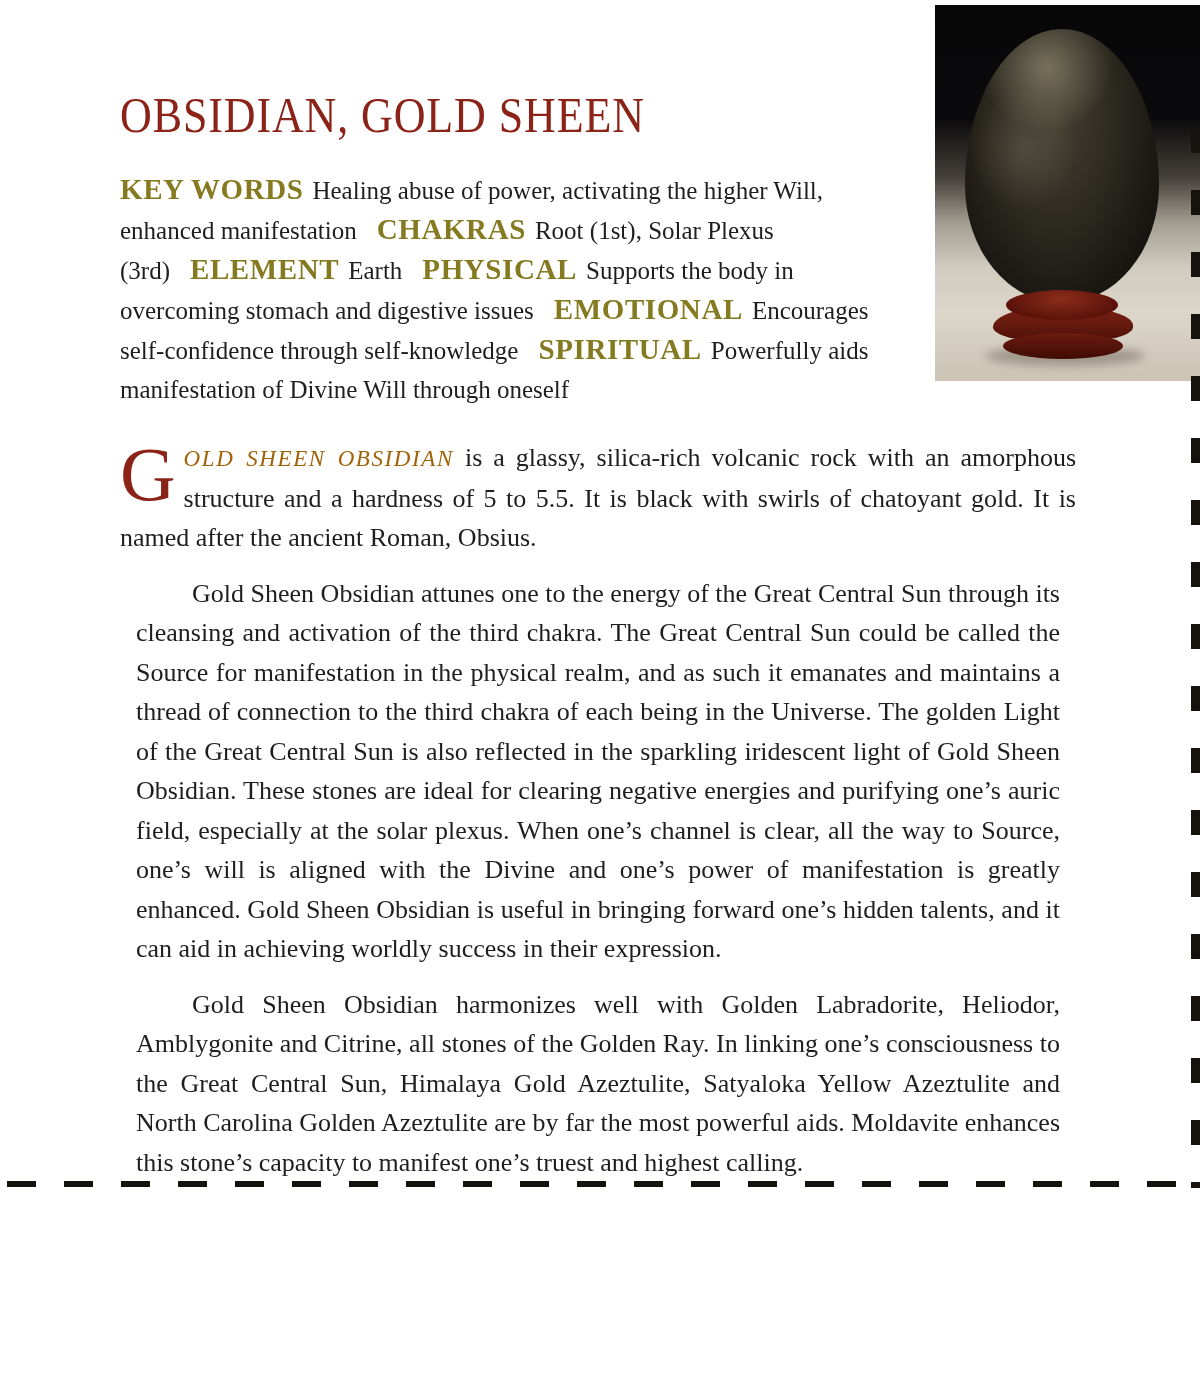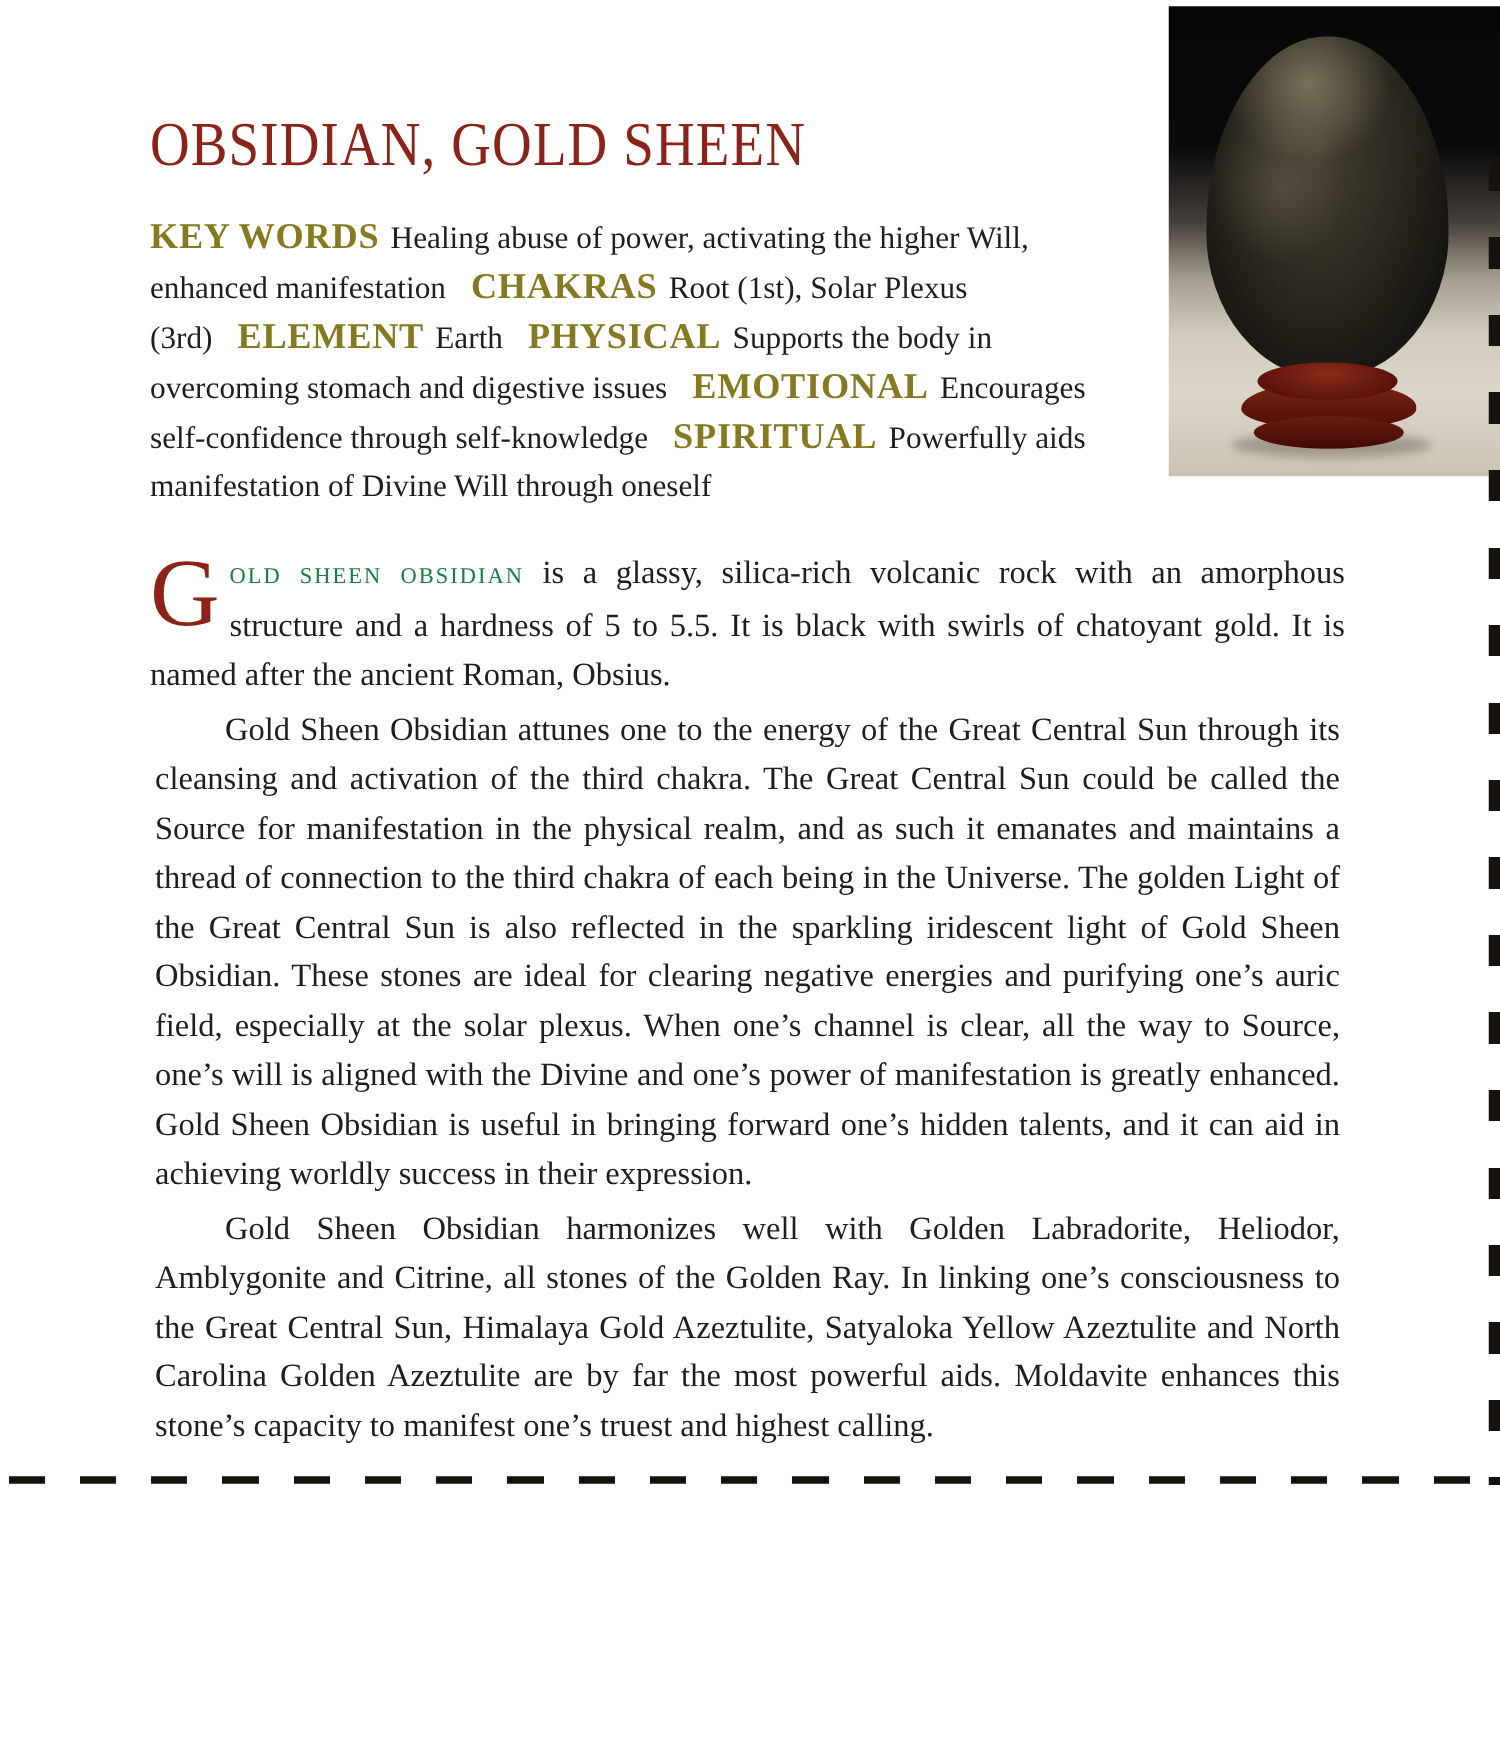--- a/index.html
+++ b/index.html
@@ -57,26 +57,26 @@
   .stand-base{
     position:absolute;left:10px;top:45px;width:120px;height:26px;border-radius:50%;
     background:linear-gradient(180deg,#6b1c10,#3f0b05);
   }
   
   .body-text{
     position:absolute;left:120px;top:438px;width:956px;
     font-size:26px;line-height:39.5px;text-align:justify;color:#1e1e1e;
   }
   .lead-para{margin:0;}
-  .para{margin:4px;text-indent:56px;}
+  .para{margin:16px;text-indent:56px;}
   .drop-cap{
     float:left;color:#8b2318;font-size:77px;line-height:62px;
     padding:3px 8px 0 0;position:relative;top:2px;
   }
-  .lead-caps{color:#15803d;font-size:18px;letter-spacing:1.6px;}
+  .lead-caps{color:#a16207;font-size:23px;letter-spacing:1.6px;font-style:italic;}
   
   .pagenum{
     position:absolute;left:0;top:1282px;width:1200px;text-align:left;
     font-size:26px;font-weight:normal;letter-spacing:2px;color:#6e5f46;
   }
   
   .edge-marks-bottom{
     position:absolute;left:7px;right:0;bottom:1px;height:6px;z-index:5;
     background:repeating-linear-gradient(90deg,#16120e 0 29px,transparent 29px 57px);
   }

